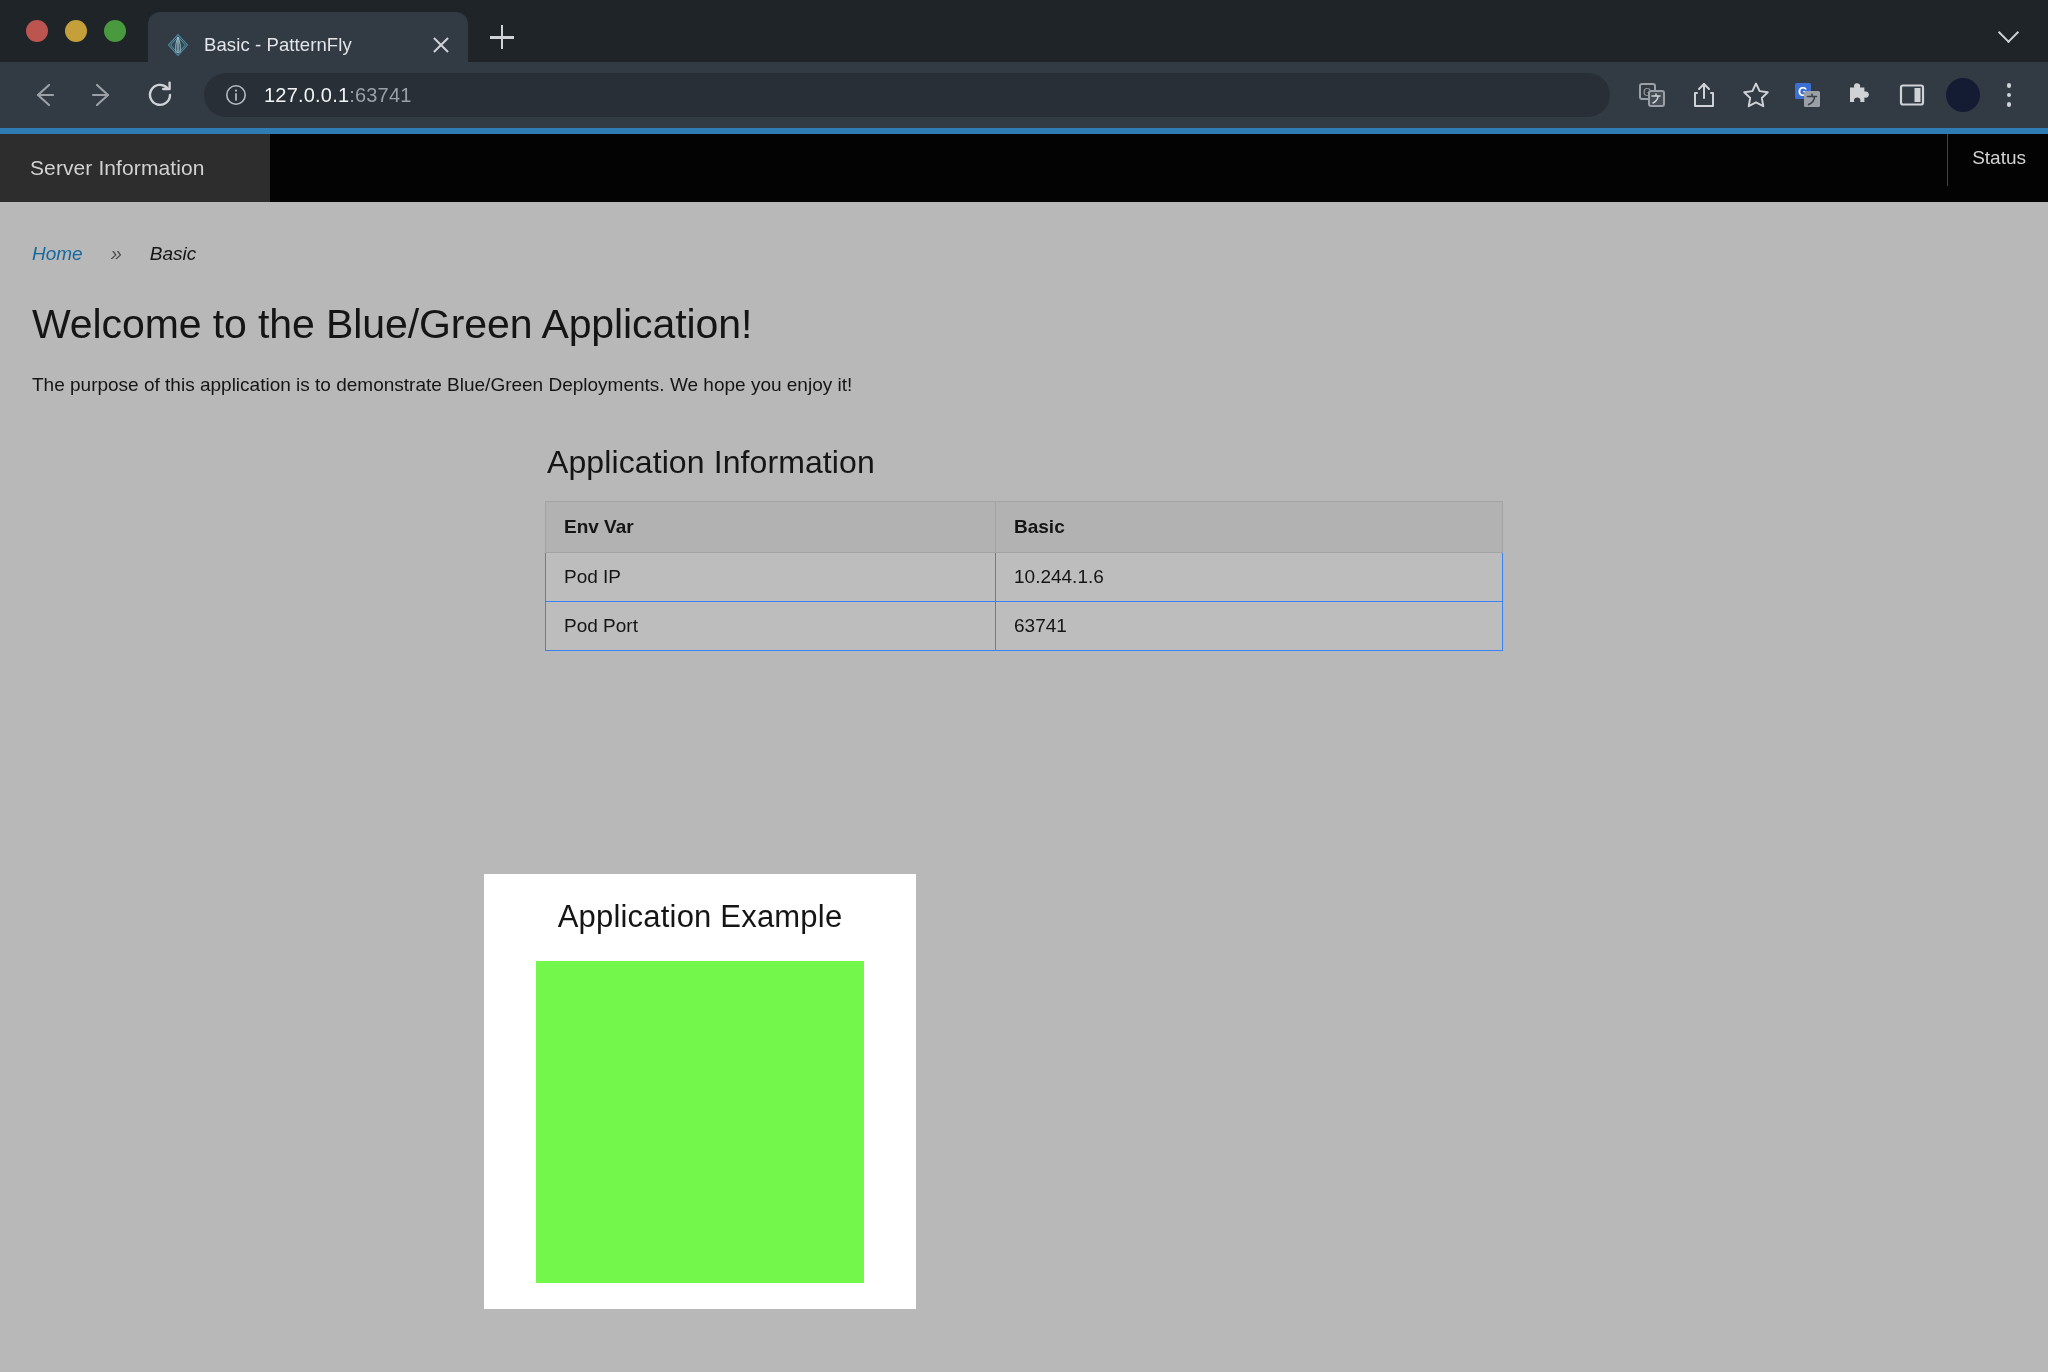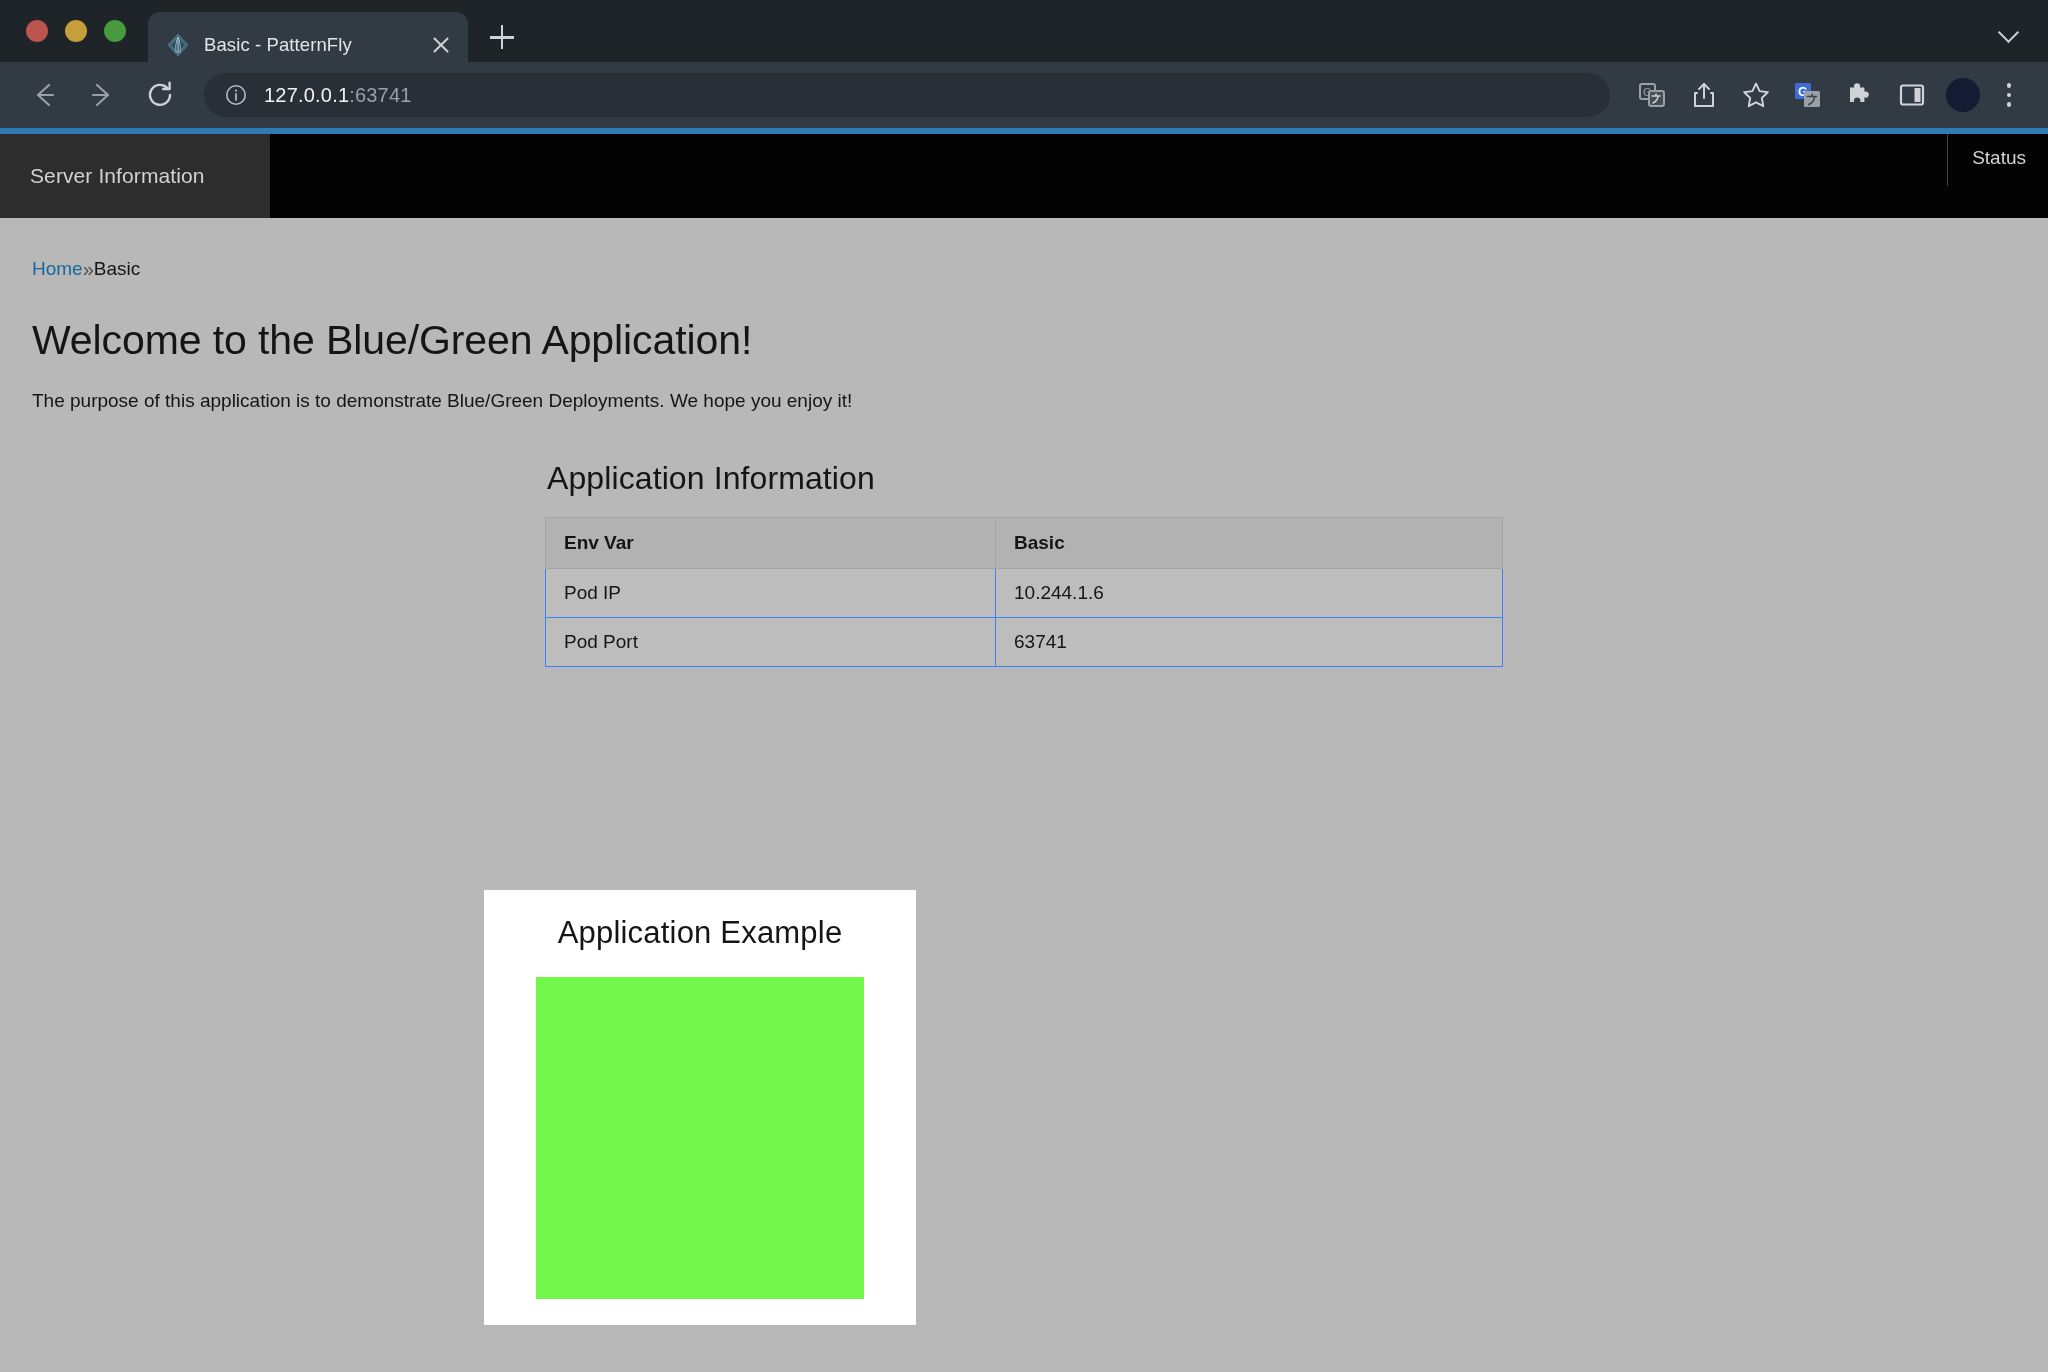--- a/index.html
+++ b/index.html
@@ -218,21 +218,21 @@
     flex-direction: column;
   }
   .accent-bar {
     height: 6px;
     background: #2f7bb3;
     flex: 0 0 auto;
   }
 
   
   .masthead {
-    height: 84px;
+    height: 68px;
     background: #030303;
     display: flex;
     align-items: stretch;
     flex: 0 0 auto;
     position: relative;
   }
   .masthead-brand {
     width: 270px;
     background: #2d2d2d;
     display: flex;
@@ -267,22 +267,23 @@
   
   .content {
     flex: 1 1 auto;
     padding: 0;
     position: relative;
   }
   .breadcrumb {
     padding: 40px 0 0 32px;
     font-size: 19px;
     display: flex;
-    align-items: flex-start;
-    gap: 0;
+    align-items: flex-end;
+    gap: 28px;
+    font-style: italic;
   }
   .breadcrumb a {
     color: #16699e;
     text-decoration: none;
   }
   .bc-sep {
     color: #4f4f4f;
     font-size: 20px;
   }
   .bc-current { color: #151515; }

